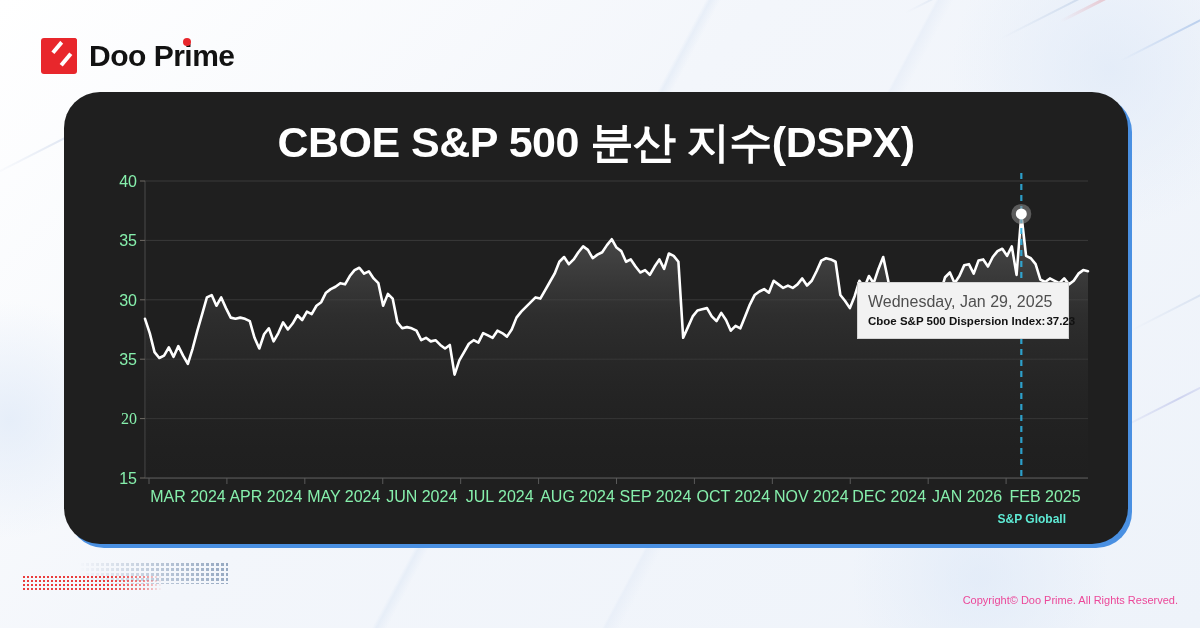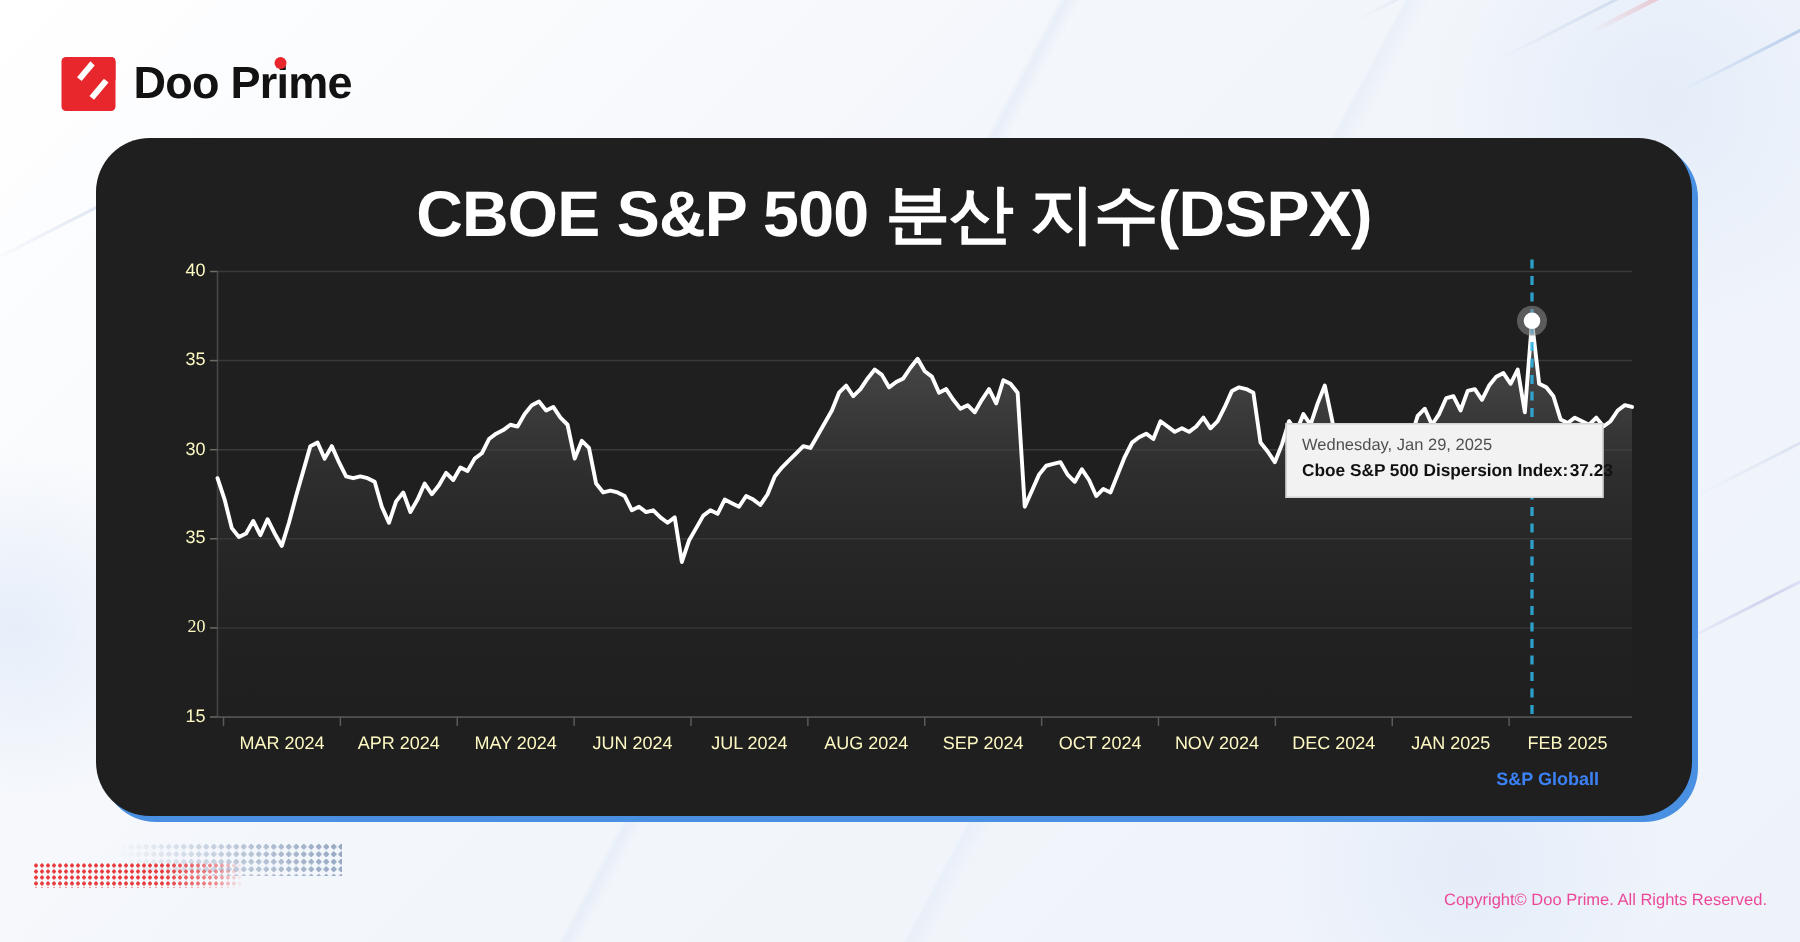--- a/index.html
+++ b/index.html
@@ -77,38 +77,38 @@
     position:absolute; left:0; right:0; top:22px;
     text-align:center; color:#ffffff;
     font-size:43px; font-weight:700; letter-spacing:-0.5px;
   }
 
   
   .plot-host { position:absolute; left:0; top:0; width:1064px; height:452px; }
   .plot-svg { position:absolute; left:0; top:0; }
 
   .ylabel, .xlabel {
-    position:absolute; color:#fef9c3; font-size:12px; white-space:nowrap;
+    position:absolute; color:#86efac; font-size:16px; white-space:nowrap;
   }
   .ylabel { text-align:right; }
   .xlabel { text-align:center; }
 
   
   .tooltip {
     position:absolute; left:793px; top:190px; width:212px;
     background:#f2f2f2; border:1px solid #d4d4d4;
     padding:7px 9px 8px 10px; line-height:1.45;
   }
-  .tt-date { font-size:11px; color:#4f4f4f; white-space:nowrap; }
+  .tt-date { font-size:16px; color:#4f4f4f; white-space:nowrap; }
   .tt-row  { font-size:11.5px; color:#111; font-weight:700; white-space:nowrap; }
   .tt-val  { margin-left:1px; }
 
   .source {
     position:absolute; right:62px; bottom:18px;
-    color:#3b82f6; font-size:12px; font-weight:700;
+    color:#5eead4; font-size:12px; font-weight:700;
   }
 
   
   .copyright {
     position:absolute; right:22px; bottom:22px;
     color:#ec4899; font-size:11px;
   }
   .deco { position:absolute; left:22px; bottom:34px; width:205px; height:32px; }
   .deco-red, .deco-grey { position:absolute; }
   .deco-red {
@@ -212,21 +212,21 @@
         <div class="xlabel" style="width: 110px; left: 68.9583px; top: 396px;">MAR 2024</div>
         <div class="xlabel" style="width: 110px; left: 146.875px; top: 396px;">APR 2024</div>
         <div class="xlabel" style="width: 110px; left: 224.792px; top: 396px;">MAY 2024</div>
         <div class="xlabel" style="width: 110px; left: 302.708px; top: 396px;">JUN 2024</div>
         <div class="xlabel" style="width: 110px; left: 380.625px; top: 396px;">JUL 2024</div>
         <div class="xlabel" style="width: 110px; left: 458.542px; top: 396px;">AUG 2024</div>
         <div class="xlabel" style="width: 110px; left: 536.458px; top: 396px;">SEP 2024</div>
         <div class="xlabel" style="width: 110px; left: 614.375px; top: 396px;">OCT 2024</div>
         <div class="xlabel" style="width: 110px; left: 692.292px; top: 396px;">NOV 2024</div>
         <div class="xlabel" style="width: 110px; left: 770.208px; top: 396px;">DEC 2024</div>
-        <div class="xlabel" style="width: 110px; left: 848.125px; top: 396px;">JAN 2025</div>
+        <div class="xlabel" style="width: 110px; left: 848.125px; top: 396px;">JAN 2026</div>
         <div class="xlabel" style="width: 110px; left: 926.042px; top: 396px;">FEB 2025</div>
       </div>
   </div>
 
   <div class="tooltip">
     <div class="tt-date">Wednesday, Jan 29, 2025</div>
     <div class="tt-row">
       <span>Cboe S&amp;P 500 Dispersion Index:</span><span class="tt-val">37.23</span>
     </div>
   </div>

